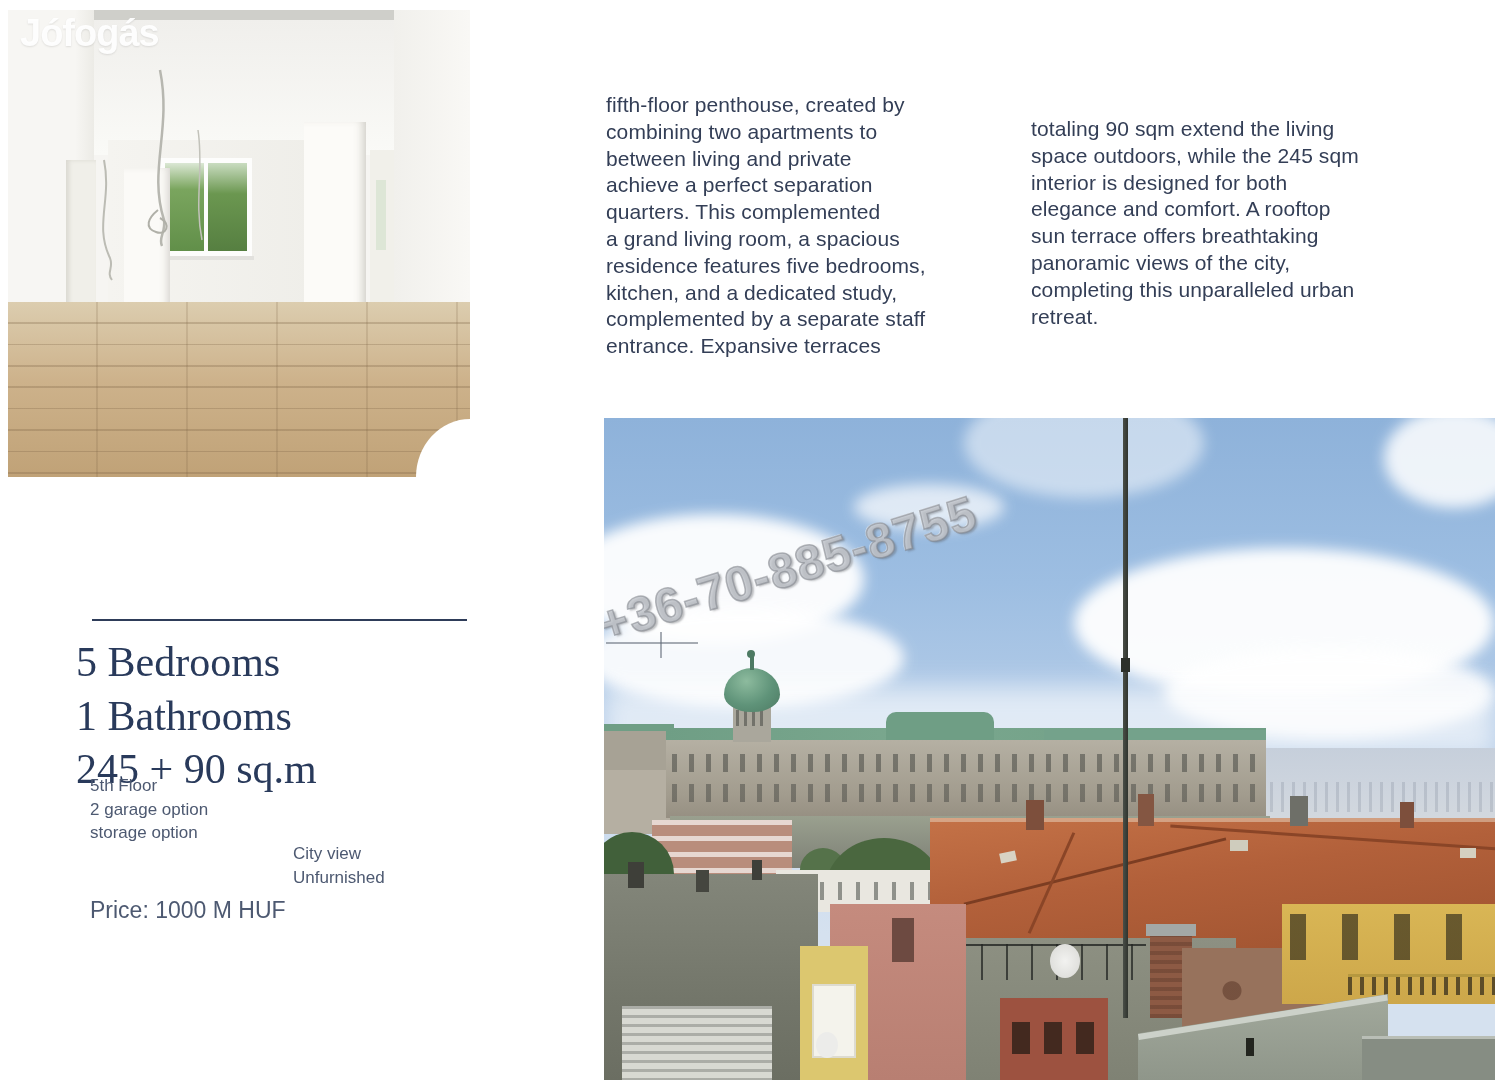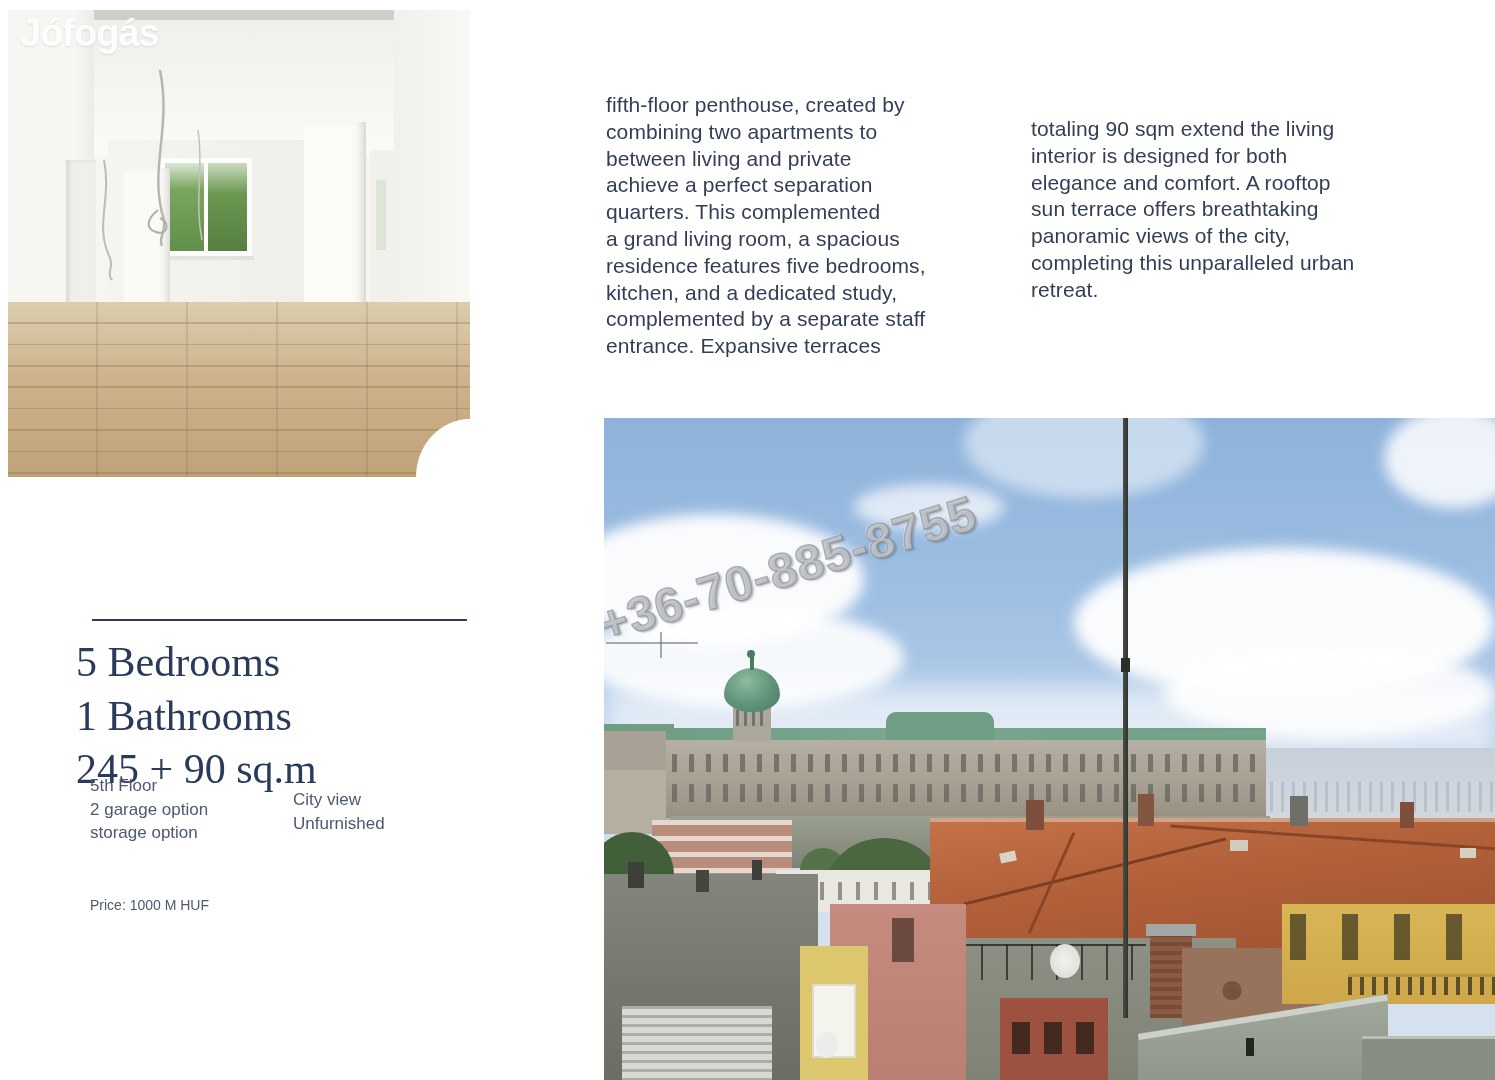--- a/index.html
+++ b/index.html
@@ -6,21 +6,21 @@
   .page { position:relative; width:1495px; height:1080px; background:#ffffff; overflow:hidden;
           font-family:"Liberation Sans","DejaVu Sans",sans-serif; }
   .abs { position:absolute; }
 
   
   .desc-col { position:absolute; width:420px; font-size:21px; line-height:26.8px;
               color:#333e56; letter-spacing:0.1px; }
   .summary { position:absolute; font-family:"Liberation Serif","DejaVu Serif",serif;
              font-size:42px; line-height:53.5px; color:#293a5b; }
   .feature-col { position:absolute; font-size:17px; line-height:23.5px; color:#4d5971; }
-  .price { position:absolute; font-size:14px; color:#4d5971; }
+  .price { position:absolute; font-size:23px; color:#4d5971; }
   .divider { position:absolute; height:2px; background:#2e3c59; }
 
   
   .interior { position:absolute; left:8px; top:10px; width:462px; height:467px;
               background:#f6f5f2; overflow:hidden; }
   .brand-mark { position:absolute; left:12px; top:2px; font-size:38px; font-weight:800;
                 color:rgba(255,255,255,0.94); letter-spacing:-1px;
                 text-shadow:0 1px 2px rgba(0,0,0,0.10); }
   .notch { position:absolute; right:0; bottom:0; width:54px; height:58px; background:#ffffff;
            border-top-left-radius:100%; }
@@ -81,40 +81,41 @@
       <div>achieve a perfect separation</div>
       <div>quarters. This complemented</div>
       <div>a grand living room, a spacious</div>
       <div>residence features five bedrooms,</div>
       <div>kitchen, and a dedicated study,</div>
       <div>complemented by a separate staff</div>
       <div>entrance. Expansive terraces</div>
     </div>
   <div class="desc-col" style="left:1031px;top:92px;margin-top:24px;">
       <div>totaling 90 sqm extend the living</div>
+      <div>space outdoors, while the 245 sqm</div>
       <div>interior is designed for both</div>
       <div>elegance and comfort. A rooftop</div>
       <div>sun terrace offers breathtaking</div>
       <div>panoramic views of the city,</div>
       <div>completing this unparalleled urban</div>
       <div>retreat.</div>
     </div>
 
   <div class="divider" style="left:92px;top:619px;width:375px;"></div>
   <div class="summary" style="left:76px;top:636px;">
       <div>5 Bedrooms</div>
       <div>1 Bathrooms</div>
       <div>245 + 90 sq.m</div>
     </div>
   <div class="feature-col" style="left:90px;top:774px;">
       <div>5th Floor</div>
       <div>2 garage option</div>
       <div>storage option</div>
     </div>
-  <div class="feature-col" style="left:293px;top:788px;">
+  <div class="feature-col" style="left:293px;top:842px;">
       <div>City view</div>
       <div>Unfurnished</div>
     </div>
   <div class="price" style="left:90px;top:897px;">Price: 1000 M HUF</div>
 
   <div class="city">
 
     <div class="cloud" style="left:-40px;top:96px;width:300px;height:130px;opacity:.95;"></div>
     <div class="cloud" style="left:-20px;top:190px;width:320px;height:100px;opacity:.9;"></div>
     <div class="cloud" style="left:250px;top:66px;width:150px;height:46px;opacity:.7;"></div>

